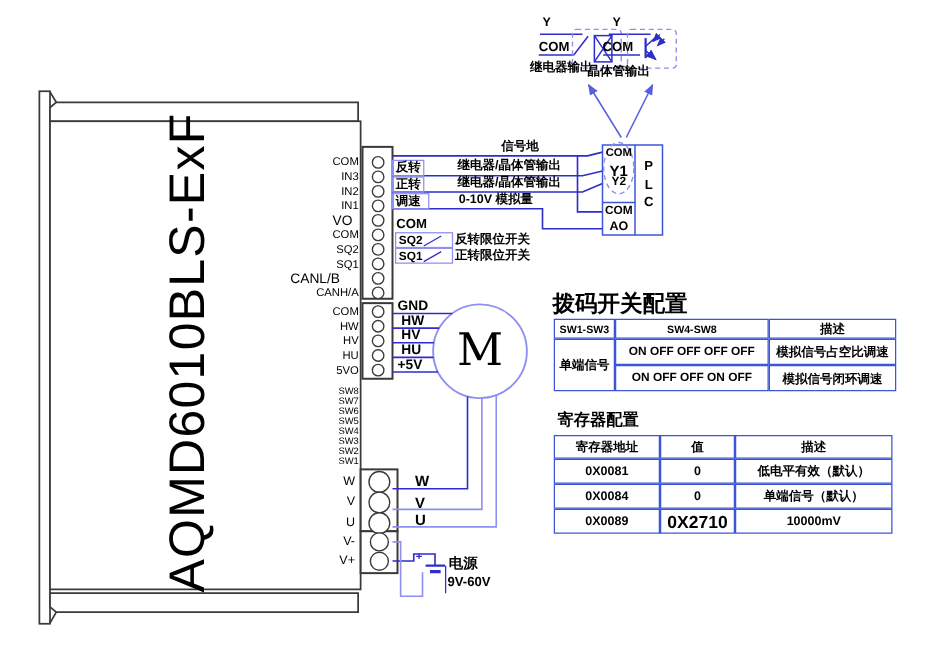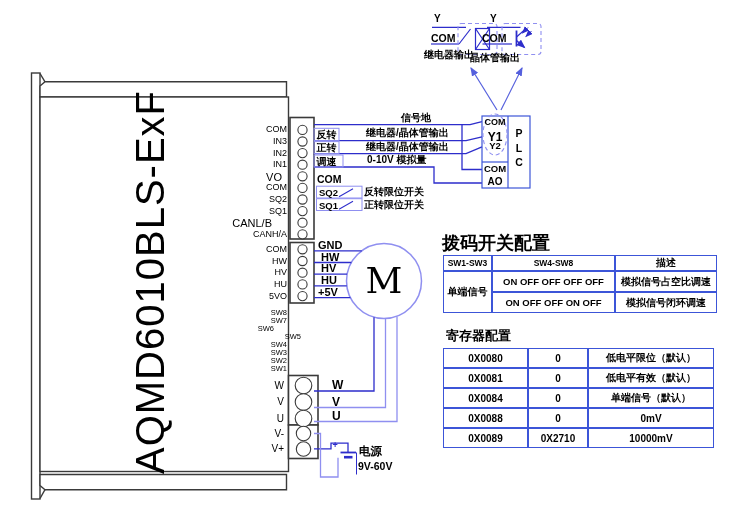--- a/index.html
+++ b/index.html
@@ -162,22 +162,22 @@
   <div class="t r" style="left:227px;top:229.8px;width:60px;font-size:9px">CANH/A</div>
 
   <div class="t r" style="left:227px;top:244.9px;width:60px;font-size:9px">COM</div>
   <div class="t r" style="left:227px;top:256.6px;width:60px;font-size:9px">HW</div>
   <div class="t r" style="left:227px;top:268.3px;width:60px;font-size:9px">HV</div>
   <div class="t r" style="left:227px;top:280px;width:60px;font-size:9px">HU</div>
   <div class="t r" style="left:227px;top:291.7px;width:60px;font-size:9px">5VO</div>
 
   <div class="t r" style="left:247px;top:308.9px;width:40px;font-size:7.5px">SW8</div>
   <div class="t r" style="left:247px;top:316.9px;width:40px;font-size:7.5px">SW7</div>
-  <div class="t r" style="left:234px;top:324.9px;width:40px;font-size:7.5px">SW6</div>
-  <div class="t r" style="left:261px;top:332.9px;width:40px;font-size:7.5px">SW5</div>
+  <div class="t r" style="left:247px;top:324.9px;width:40px;font-size:7.5px">SW6</div>
+  <div class="t r" style="left:247px;top:332.9px;width:40px;font-size:7.5px">SW5</div>
   <div class="t r" style="left:247px;top:340.9px;width:40px;font-size:7.5px">SW4</div>
   <div class="t r" style="left:247px;top:348.9px;width:40px;font-size:7.5px">SW3</div>
   <div class="t r" style="left:247px;top:356.9px;width:40px;font-size:7.5px">SW2</div>
   <div class="t r" style="left:247px;top:364.9px;width:40px;font-size:7.5px">SW1</div>
 
   <div class="t r" style="left:227px;top:380.9px;width:57px;font-size:10px">W</div>
   <div class="t r" style="left:227px;top:397.4px;width:57px;font-size:10px">V</div>
   <div class="t r" style="left:227px;top:413.9px;width:57px;font-size:10px">U</div>
   <div class="t r" style="left:227px;top:428.9px;width:57px;font-size:10px">V-</div>
   <div class="t r" style="left:227px;top:444.4px;width:57px;font-size:10px">V+</div>
@@ -251,41 +251,36 @@
     </table>
 
   <div class="t b" style="left:446px;top:329px;font-size:13px">寄存器配置</div>
   <table class="cfg" style="left:443px;top:348px;">
     <colgroup>
         <col style="width:85px">
         <col style="width:60px">
         <col style="width:126px">
       </colgroup>
     <tbody>
-    <tr>
-      <td style="height:18px;font-size:10px">0X0080</td>
-      <td style="font-size:10px">0</td>
-      <td style="font-size:10px">低电平限位（默认）</td>
+        <tr>
+      <th style="height:17px;font-size:10px">寄存器地址</th>
+      <th style="font-size:10px">值</th>
+      <th style="font-size:10px">描述</th>
     </tr>
     <tr>
       <td style="height:18px;font-size:10px">0X0081</td>
       <td style="font-size:10px">0</td>
       <td style="font-size:10px">低电平有效（默认）</td>
     </tr>
     <tr>
       <td style="height:18px;font-size:10px">0X0084</td>
       <td style="font-size:10px">0</td>
       <td style="font-size:10px">单端信号（默认）</td>
     </tr>
     <tr>
-      <td style="height:18px;font-size:10px">0X0088</td>
-      <td style="font-size:10px">0</td>
-      <td style="font-size:10px">0mV</td>
-    </tr>
-    <tr>
       <td style="height:18px;font-size:10px">0X0089</td>
-      <td style="font-size:10px">0X2710</td>
+      <td style="font-size:14px">0X2710</td>
       <td style="font-size:10px">10000mV</td>
     </tr>
   </tbody>
     </table>
 
 </div>
 
 </body></html>

